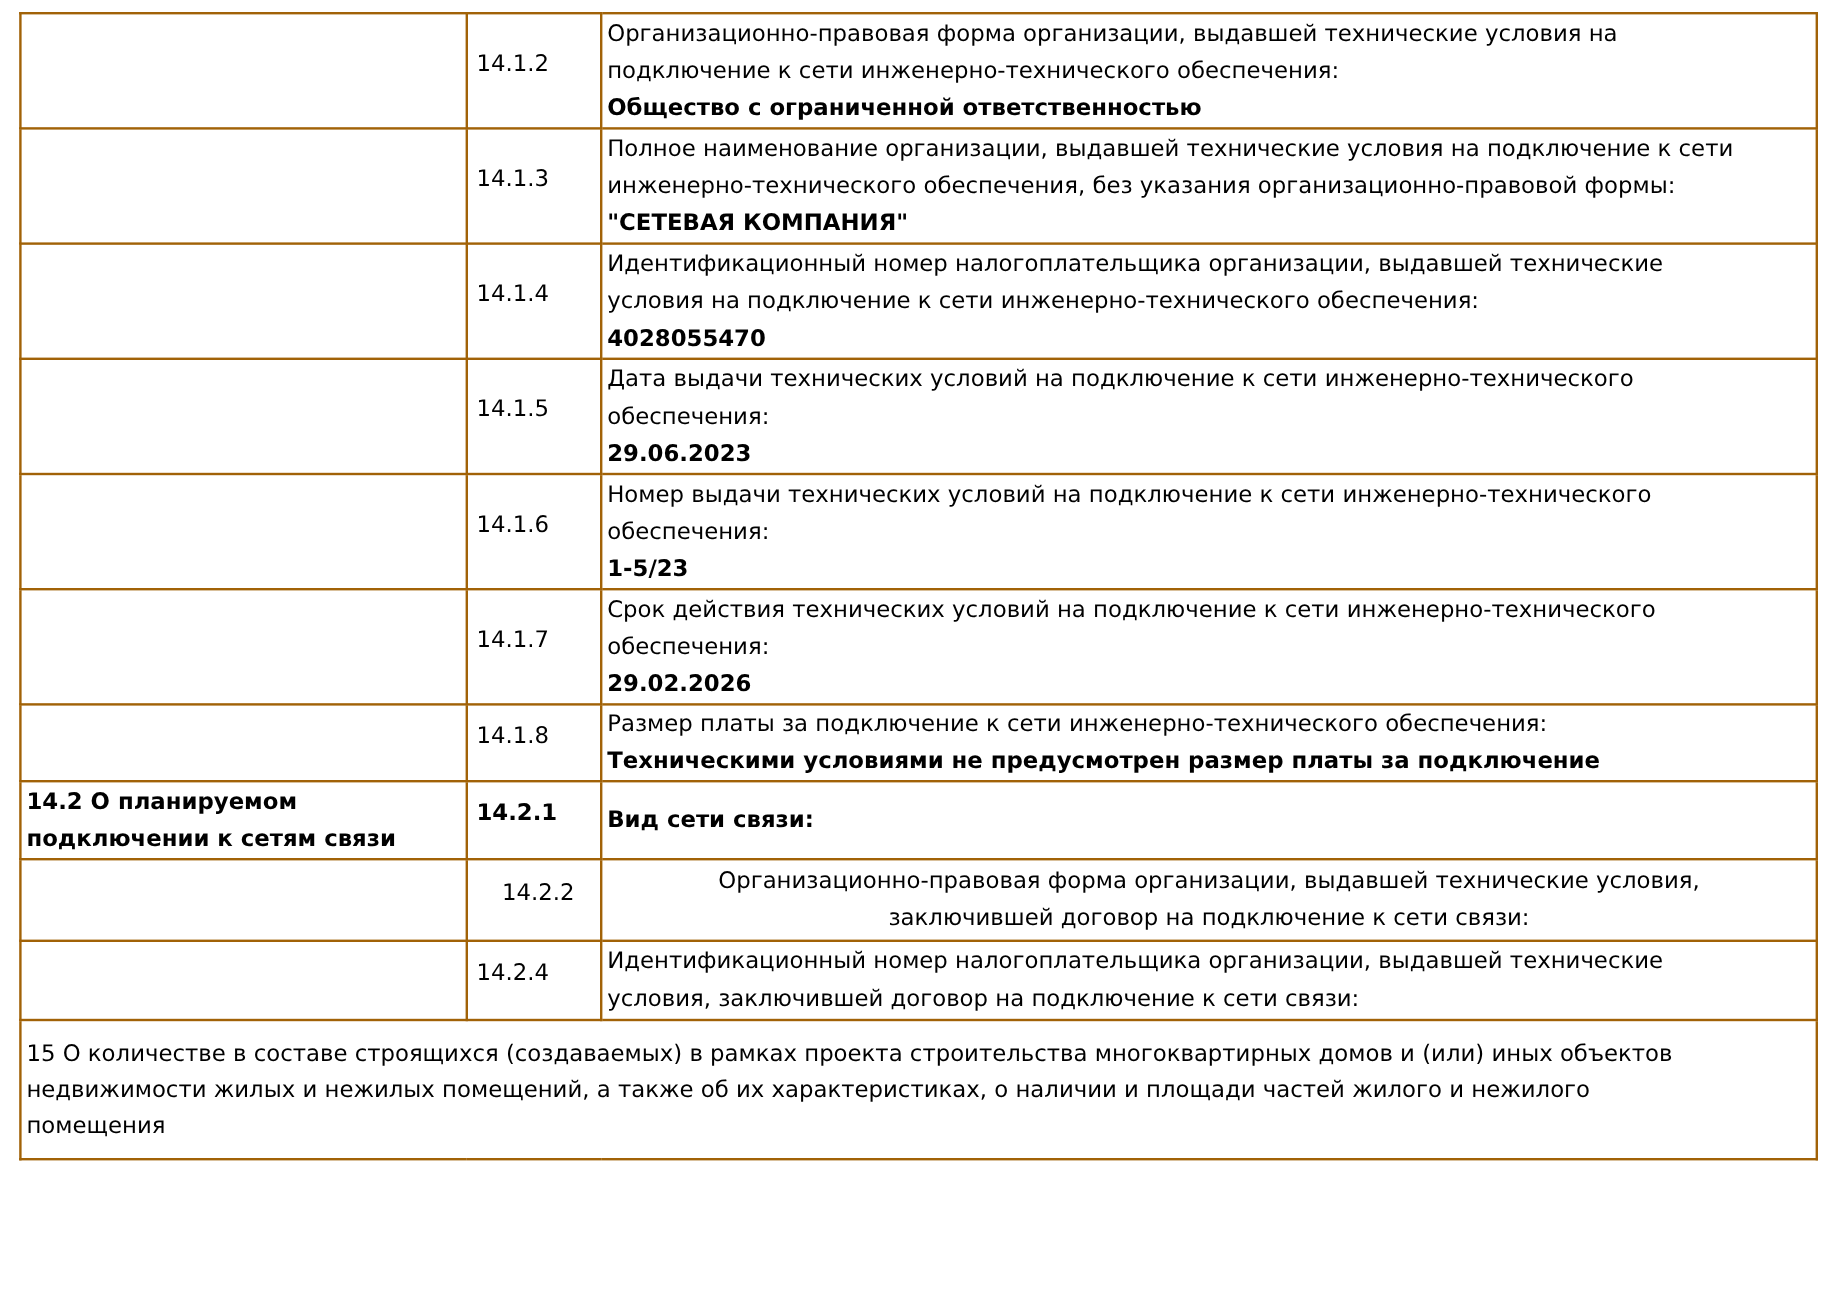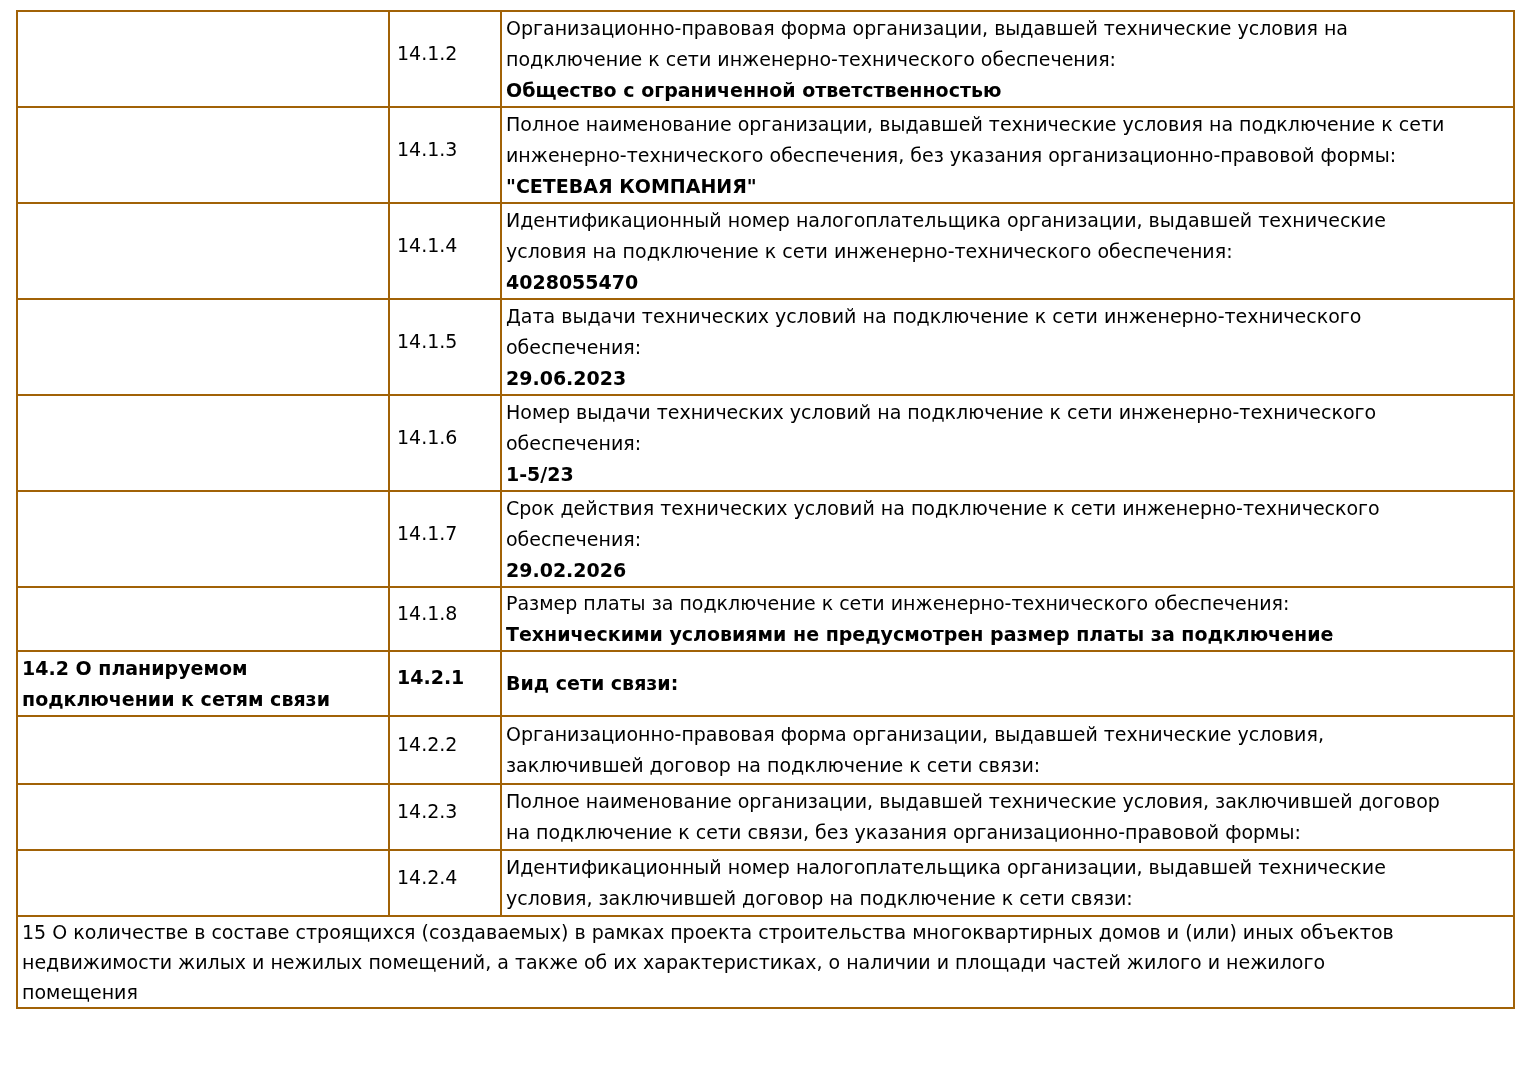--- a/index.html
+++ b/index.html
@@ -43,29 +43,29 @@
   }
   .label {
     white-space: pre-line;
   }
   .value {
     font-weight: bold;
     white-space: pre-line;
   }
   .value:empty { display: none; }
   td.footer {
-    padding: 0 4px;
+    padding: 12px 4px;
     white-space: pre-line;
     vertical-align: top;
     line-height: 30px;
   }
   tr.h96  { height: 96px; }
   tr.h64  { height: 64px; }
   tr.h65  { height: 65px; font-weight: bold; }
-  tr.h68  { height: 68px; }
+  tr.h68  { height: 68px; text-align: center; }
   tr.h66  { height: 66px; }
   tr.h91  { height: 91px; }
 </style>
 </head>
 <body>
 
 <table class="doc-table">
   <colgroup>
     <col style="width:372px">
     <col style="width:112px">
@@ -147,29 +147,20 @@
       <td class="section"></td>
       <td class="code">14.2.2</td>
       <td class="desc">
         <div class="label">Организационно-правовая форма организации, выдавшей технические условия,
 заключившей договор на подключение к сети связи:</div>
 
       </td>
     </tr>
     <tr class="h66">
       <td class="section"></td>
-      <td class="code">14.2.3</td>
-      <td class="desc">
-        <div class="label">Полное наименование организации, выдавшей технические условия, заключившей договор
-на подключение к сети связи, без указания организационно-правовой формы:</div>
-
-      </td>
-    </tr>
-    <tr class="h66">
-      <td class="section"></td>
       <td class="code">14.2.4</td>
       <td class="desc">
         <div class="label">Идентификационный номер налогоплательщика организации, выдавшей технические
 условия, заключившей договор на подключение к сети связи:</div>
 
       </td>
     </tr>
     <tr class="h91">
       <td class="footer" colspan="3">15 О количестве в составе строящихся (создаваемых) в рамках проекта строительства многоквартирных домов и (или) иных объектов
 недвижимости жилых и нежилых помещений, а также об их характеристиках, о наличии и площади частей жилого и нежилого

